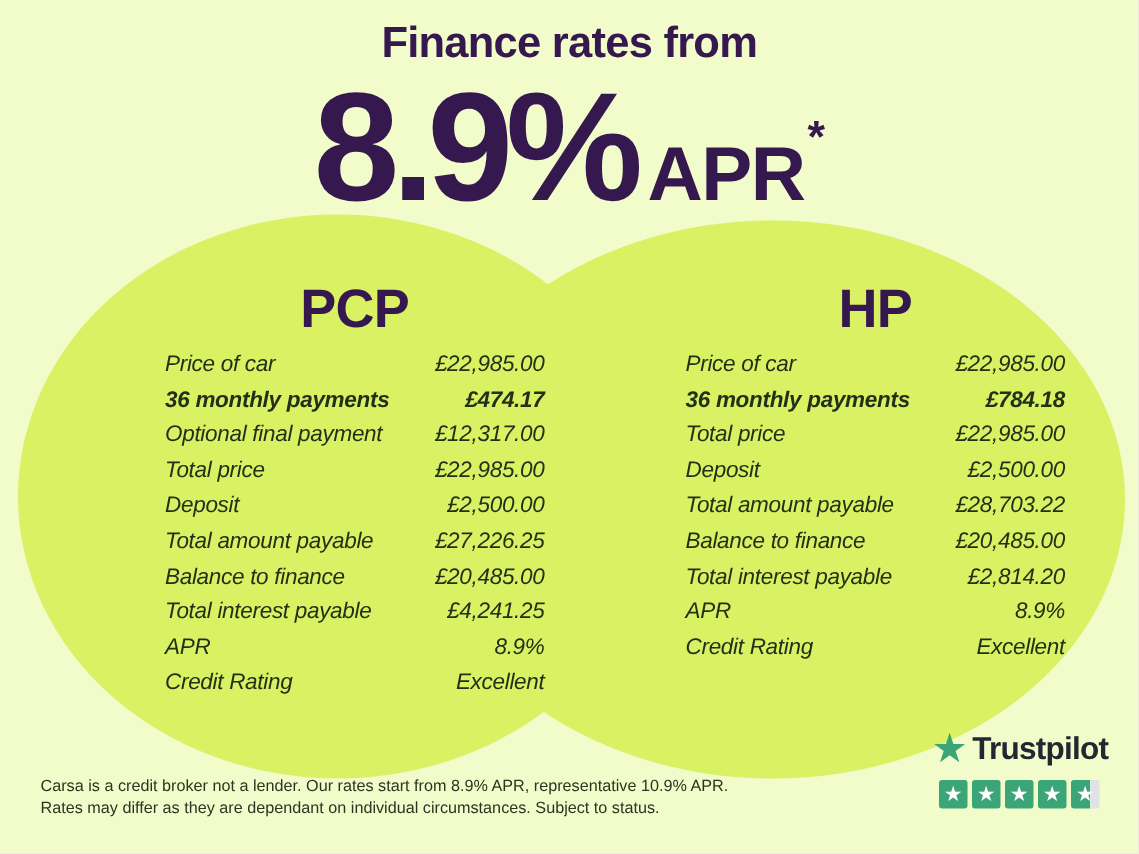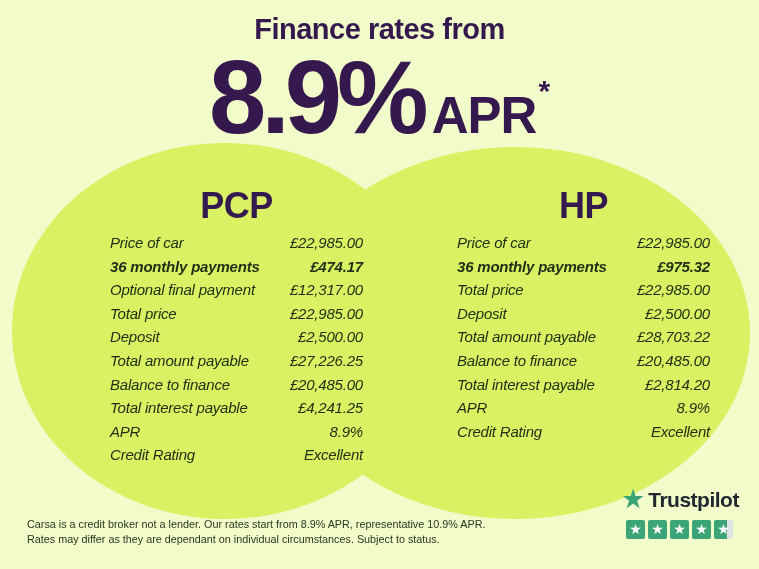--- a/index.html
+++ b/index.html
@@ -130,21 +130,21 @@
 
     <div class="fin-col hp">
       <div class="fin-title">HP</div>
       <div class="fin-rows">
           <div class="fin-row">
             <span class="lbl">Price of car</span>
             <span class="val">£22,985.00</span>
           </div>
           <div class="fin-row bold">
             <span class="lbl">36 monthly payments</span>
-            <span class="val">£975.32</span>
+            <span class="val">£784.18</span>
           </div>
           <div class="fin-row">
             <span class="lbl">Total price</span>
             <span class="val">£22,985.00</span>
           </div>
           <div class="fin-row">
             <span class="lbl">Deposit</span>
             <span class="val">£2,500.00</span>
           </div>
           <div class="fin-row">

